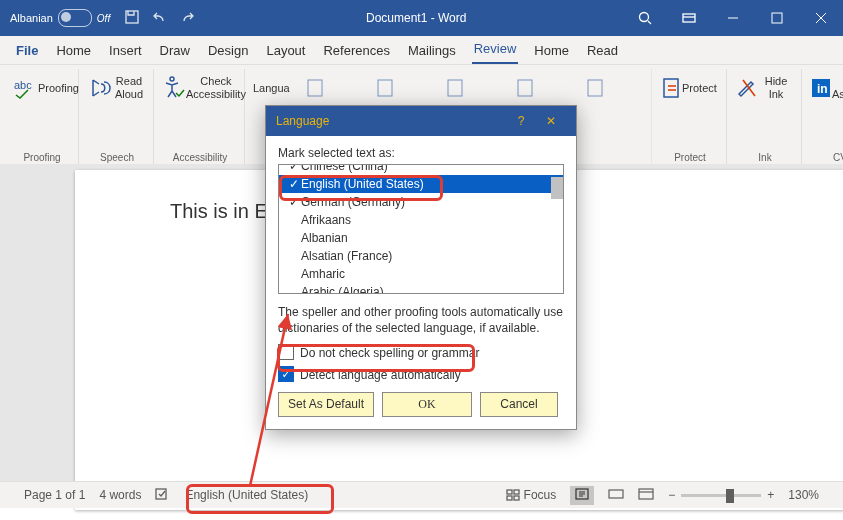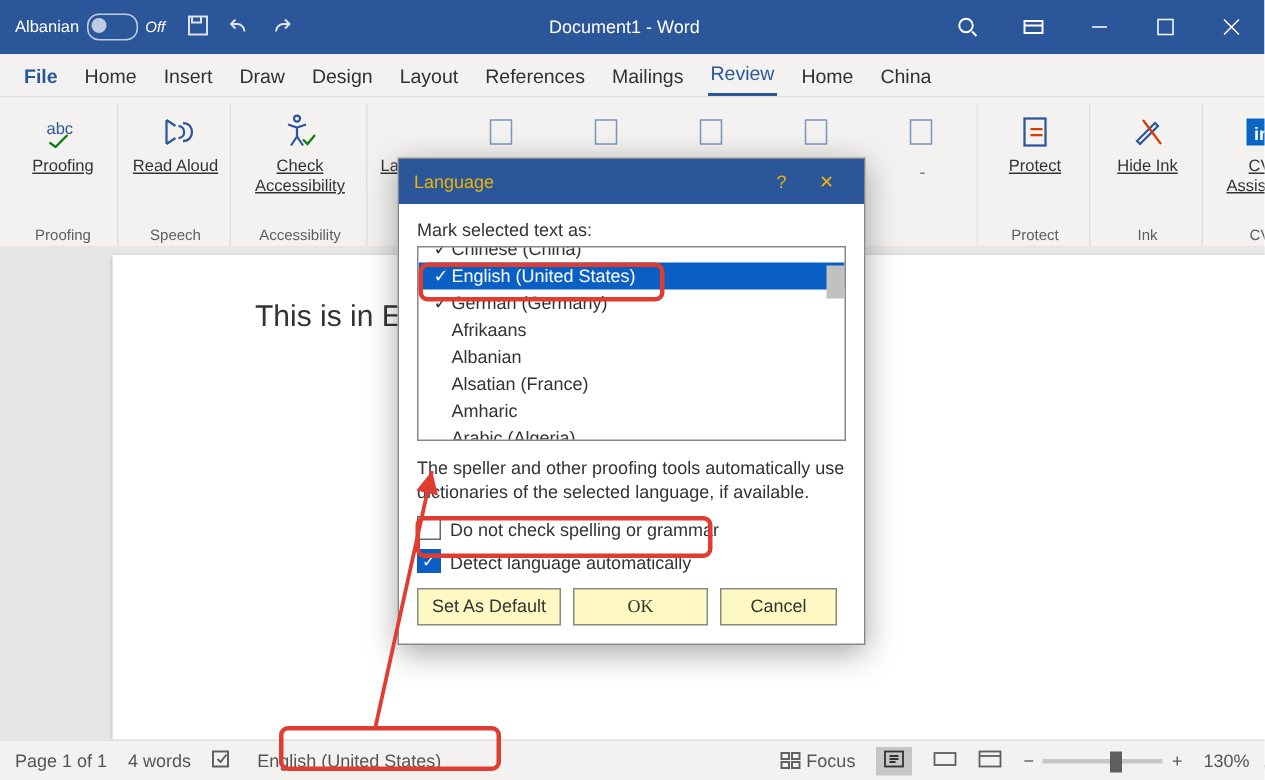--- a/index.html
+++ b/index.html
@@ -15,28 +15,28 @@
 .winbtn{width:44px;height:36px;display:flex;align-items:center;justify-content:center;color:#fff;cursor:pointer;}
 .winbtn svg{stroke:#fff;}
 .ribbon-tabs{display:flex;align-items:flex-end;height:28px;background:#f3f2f1;border-bottom:1px solid #e1dfdd;gap:14px;padding:0 14px;}
 .rtab{font-size:13px;color:#323130;cursor:pointer;padding:0 2px;line-height:26px;}
 .rtab.file{color:#2b579a;font-weight:600;}
 .rtab.active{color:#2b579a;border-bottom:2px solid #2b579a;}
 .ribbon{height:96px;background:#f3f2f1;display:flex;padding:4px 6px 0 6px;gap:2px;}
 .group{display:flex;flex-direction:column;align-items:center;justify-content:space-between;padding:2px 6px 2px 6px;border-right:1px solid #e1dfdd;}
 .group:last-child{border-right:none;}
 .group .grow{display:flex;align-items:flex-start;gap:10px;}
-.bigbtn{display:flex;flex-direction:column;align-items:center;width:60px;cursor:pointer;text-decoration:underline;}
+.bigbtn{display:flex;flex-direction:row;align-items:center;width:60px;cursor:pointer;}
 .bigbtn .ico{height:34px;display:flex;align-items:center;justify-content:center;}
 .bigbtn .lbl{font-size:11px;text-align:center;line-height:13px;}
 .group-label{font-size:10px;color:#605e5c;margin-top:2px;}
 .ribbon-shadow{height:4px;background:linear-gradient(#e1dfdd,rgba(0,0,0,0));}
 .page-area{position:absolute;top:164px;left:0;right:0;bottom:26px;background:#e6e6e6;}
 .paper{position:absolute;left:75px;top:6px;width:720px;height:310px;background:#fff;box-shadow:0 1px 3px rgba(0,0,0,.3);padding:30px 40px 0 95px;font-size:20px;}
-.statusbar{position:absolute;left:0;right:0;bottom:0;height:26px;background:#f3f2f1;border-top:1px solid #e1dfdd;display:flex;align-items:center;font-size:12px;color:#555;gap:14px;padding:0 10px;}
+.statusbar{position:absolute;left:0;right:0;bottom:12px;height:26px;background:#f3f2f1;border-top:1px solid #e1dfdd;display:flex;align-items:center;font-size:12px;color:#555;gap:14px;padding:0 24px;}
 .statusbar .sep{flex:1;}
 .zoomslider{display:flex;align-items:center;gap:6px;}
 .zoomslider .track{width:80px;height:3px;background:#c8c6c4;position:relative;}
 .zoomslider .thumb{width:8px;height:14px;background:#605e5c;position:absolute;top:-5px;left:45px;}
 
 .dialog{position:absolute;left:265px;top:105px;width:310px;background:#fff;border:1px solid #888;box-shadow:0 5px 20px rgba(0,0,0,.35);}
 .dlg-title{height:30px;background:#2b579a;color:#eab308;display:flex;align-items:center;padding:0 10px;font-size:12px;}
 .dlg-title .sp{flex:1;}
 .dlg-title .dbtn{width:30px;text-align:center;cursor:pointer;}
 .dlg-body{padding:10px 12px 12px 12px;font-size:12px;}
@@ -117,21 +117,21 @@
   <span class="rtab file">File</span>
   <span class="rtab">Home</span>
   <span class="rtab">Insert</span>
   <span class="rtab">Draw</span>
   <span class="rtab">Design</span>
   <span class="rtab">Layout</span>
   <span class="rtab">References</span>
   <span class="rtab">Mailings</span>
   <span class="rtab active">Review</span>
   <span class="rtab">Home</span>
-  <span class="rtab">China</span>
+  <span class="rtab">Read</span>
 </div>
 
 <div class="ribbon">
   <div class="group">
       <div class="grow">
     <div class="bigbtn">
           <span class="ico">
             <svg width="26" height="22" fill="none" stroke="#2b579a" stroke-width="1.5">
               <text x="2" y="12" font-size="11" fill="#2b579a" stroke="none">abc</text>
               <path d="M4 18l4 3 8-8" stroke="#107c10"></path>

